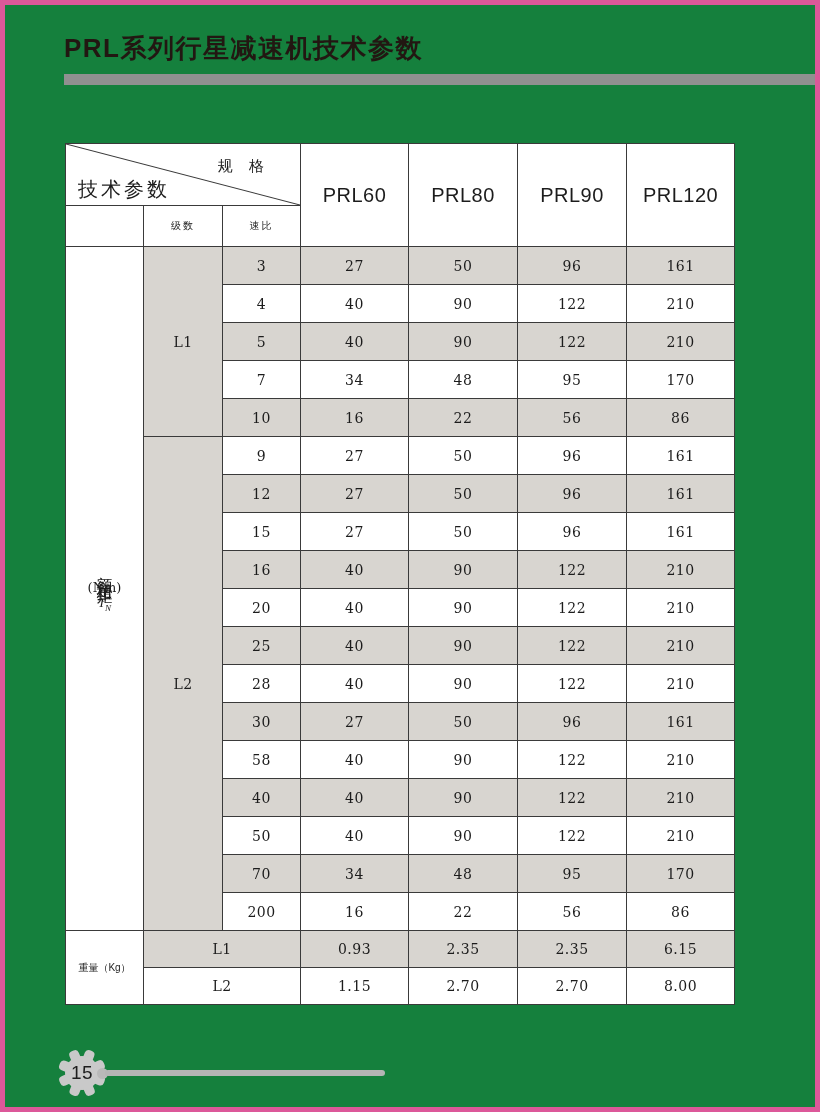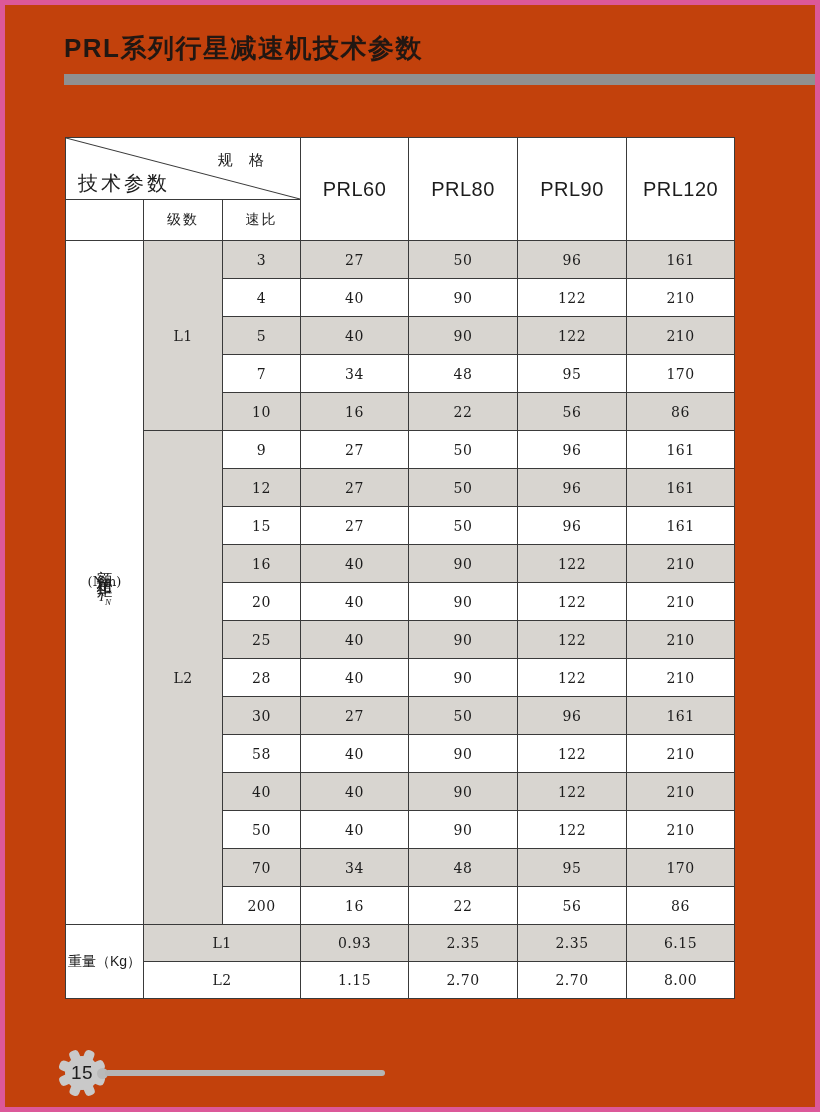--- a/index.html
+++ b/index.html
@@ -1,21 +1,21 @@
 <!DOCTYPE html>
 <html><head>
 <meta charset="utf-8">
 <style>
   * { margin: 0; padding: 0; box-sizing: border-box; }
   html, body { background: #ffffff; }
   .page {
     position: relative;
     width: 820px;
     height: 1112px;
-    background: #c2410c;
+    background: #15803d;
     border: 5px solid #dc5899;
     overflow: hidden;
     font-family: "Liberation Sans", sans-serif;
     color: #1c1c1c;
   }
   .page-title {
     position: absolute;
     left: 59px;
     top: 26px;
     font-size: 26px;
@@ -28,38 +28,38 @@
     position: absolute;
     left: 59px;
     right: 0;
     top: 69px;
     height: 11px;
     background: #909090;
   }
   table.spec-table {
     position: absolute;
     left: 60px;
-    top: 132px;
+    top: 138px;
     width: 669px;
     border-collapse: collapse;
     table-layout: fixed;
   }
   .spec-table td {
     border: 1px solid #3a3a3a;
     text-align: center;
     vertical-align: middle;
     padding: 0;
     background: #ffffff;
     overflow: hidden;
   }
   .row-h1 { height: 62px; }
   .row-h2 { height: 41px; }
   .row-data { height: 38px; }
   .row-weight { height: 37px; }
-  .cjk { font-size: 14px; letter-spacing: 2px; }
+  .cjk { font-size: 10px; letter-spacing: 2px; }
   .model { font-size: 20px; letter-spacing: 0.5px; }
   .num { font-family: "DejaVu Serif", serif; font-size: 14px; letter-spacing: 0.5px; }
   .cell-gray { background: #d8d5d0 !important; }
   .cell-white { background: #ffffff !important; }
   .corner-cell { position: relative; }
   .corner-cell svg { position: absolute; left: 0; top: 0; width: 100%; height: 100%; }
   .corner-tr { position: absolute; right: 30px; top: 13px; font-size: 15px; letter-spacing: 6px; white-space: nowrap; }
   .corner-bl { position: absolute; left: 12px; top: 32px; font-size: 20px; letter-spacing: 3px; white-space: nowrap; }
   .torque-inner { display: flex; flex-direction: column; align-items: center; gap: 0; }
   .torque-vertical {

